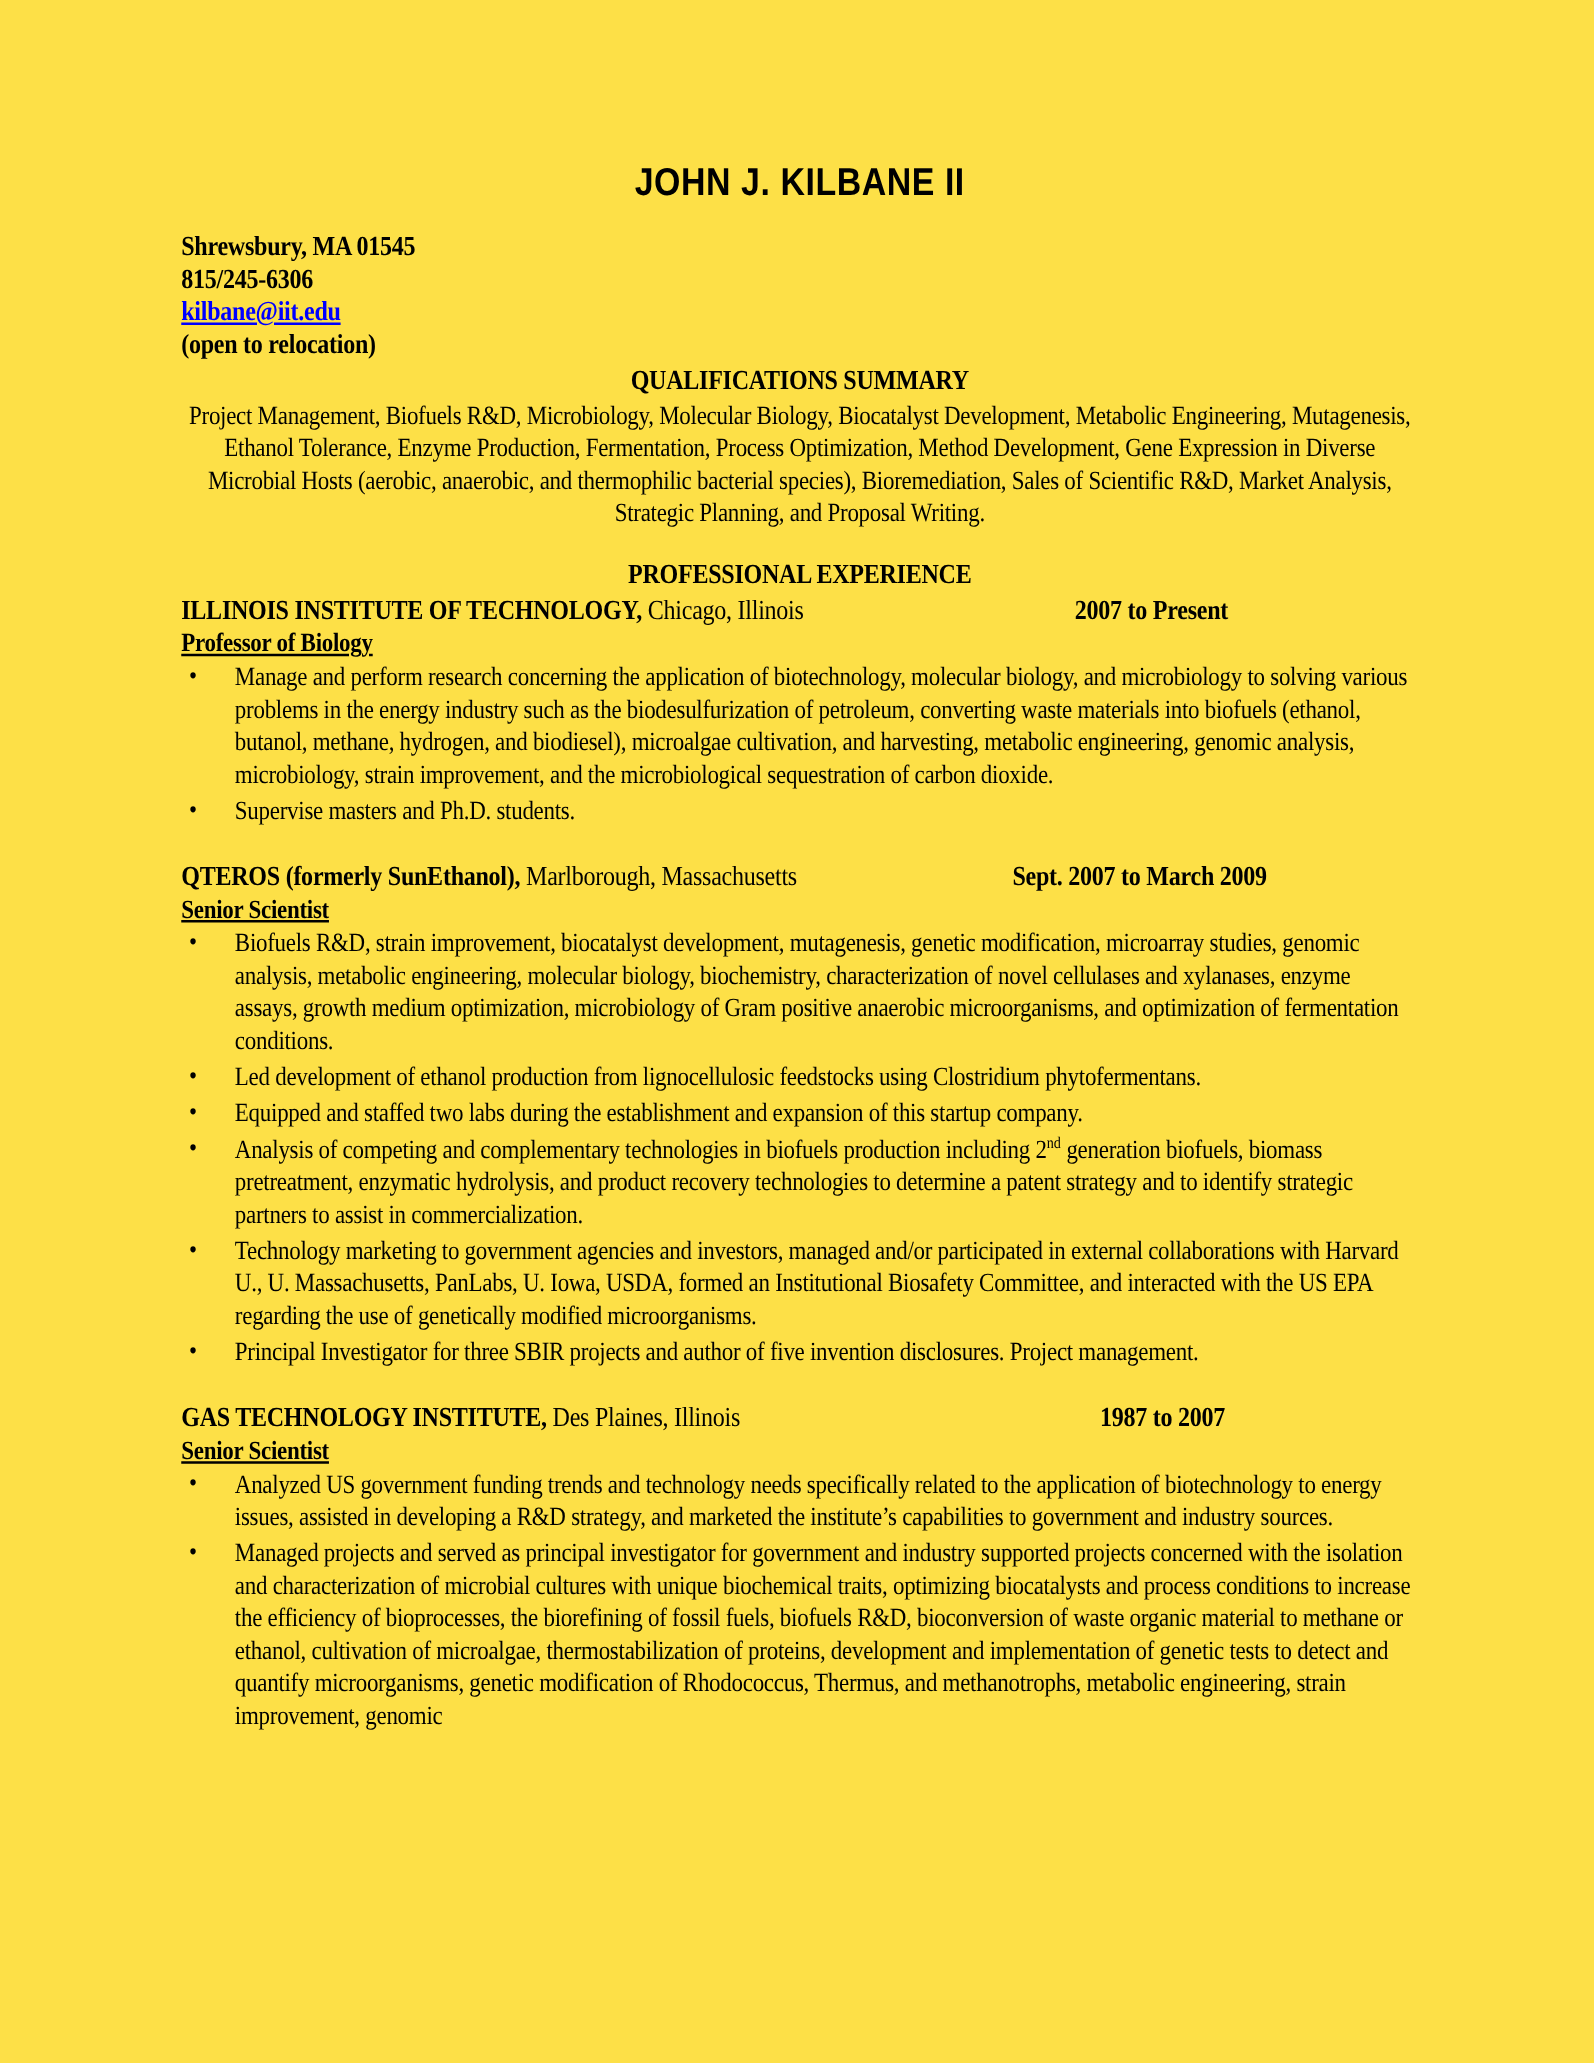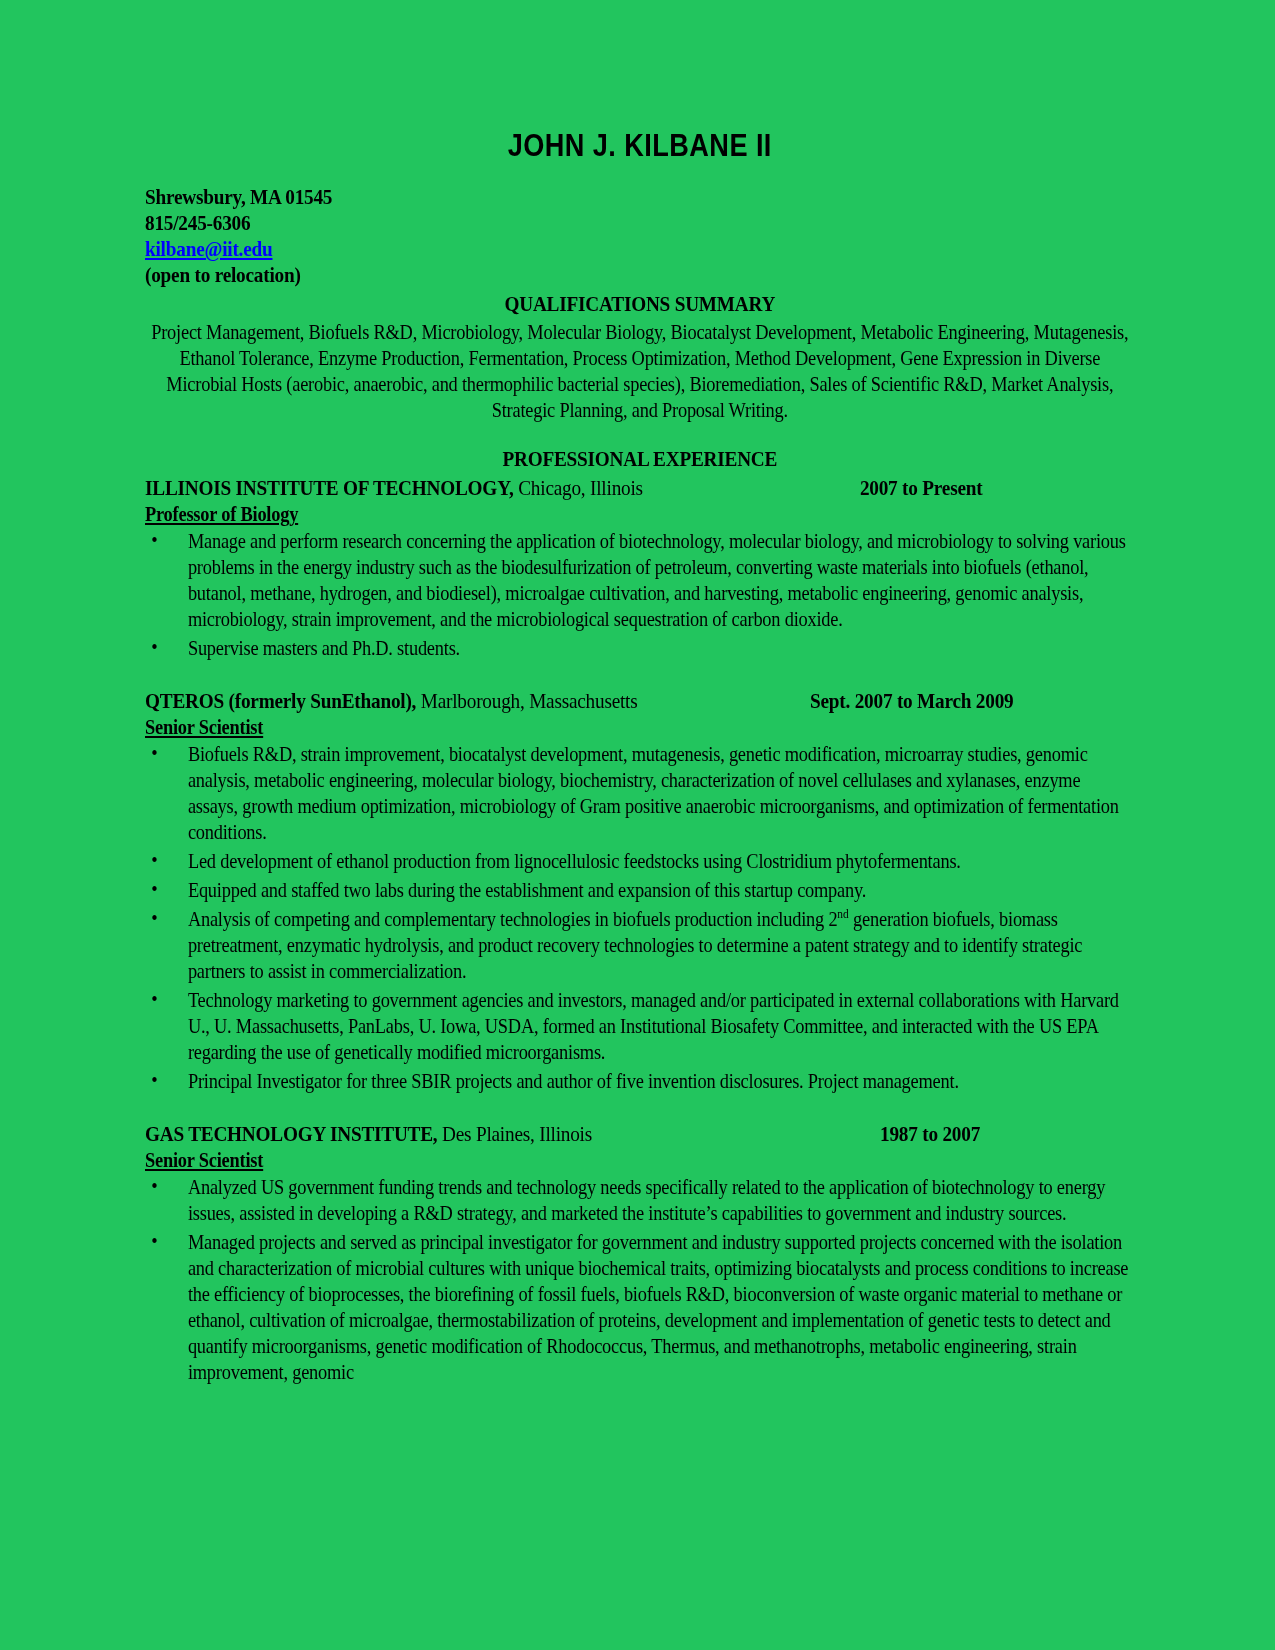--- a/index.html
+++ b/index.html
@@ -9,21 +9,21 @@
     height: 1650px;
     position: relative;
     font-family: "Liberation Serif", serif;
     color: #000000;
   }
   .page {
     position: absolute;
     left: 0; top: 0;
     width: 1275px;
     height: 1650px;
-    background: #22c55e;
+    background: #fde047;
     overflow: hidden;
   }
   
   .content {
     position: absolute;
     left: 145px;
     top: 130px;
     width: 1131px;
     transform: scaleX(0.875);
     transform-origin: 0 0;

